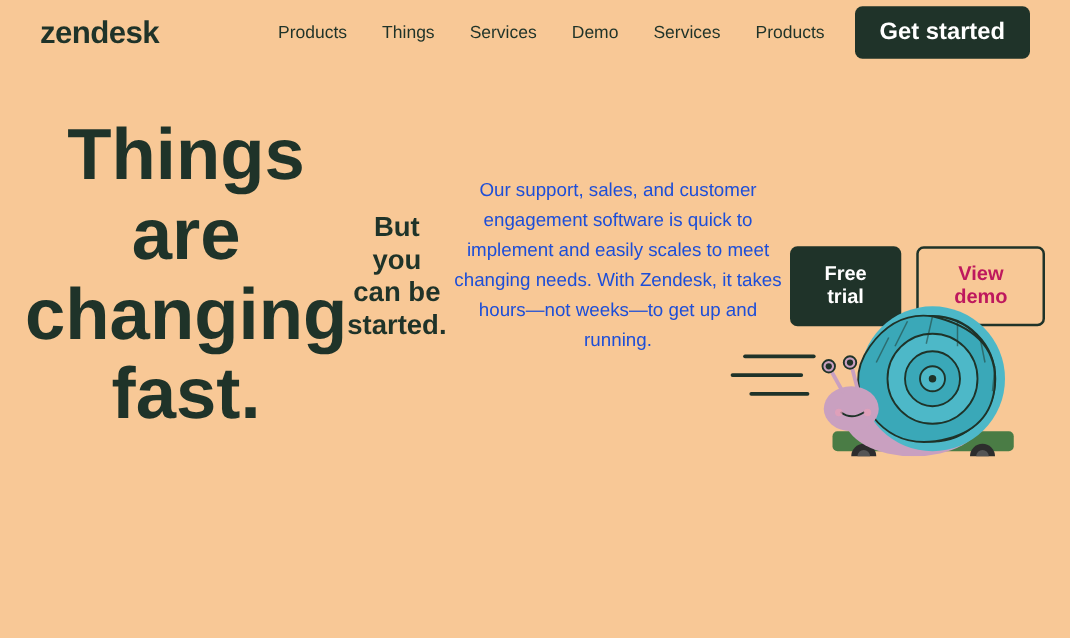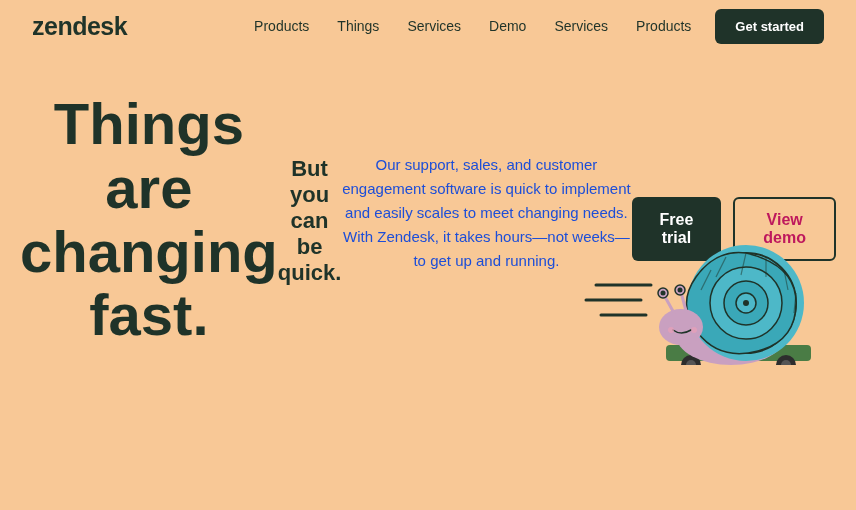--- a/index.html
+++ b/index.html
@@ -47,21 +47,21 @@
       font-size: 14px;
       font-weight: 500;
     }
 
     .btn-get-started {
       background-color: #1f3329;
       color: #ffffff;
       border: none;
       border-radius: 6px;
       padding: 10px 20px;
-      font-size: 13px;
+      font-size: 19px;
       font-weight: 600;
       cursor: pointer;
       white-space: nowrap;
     }
 
     
     .hero {
       display: flex;
       position: relative;
       flex-direction: row;
@@ -145,21 +145,21 @@
     <li><a>Services</a></li>
     <li><a>Demo</a></li>
     <li><a>Services</a></li>
     <li><a>Products</a></li>
   </ul>
   <button class="btn-get-started">Get started</button>
 </nav>
 
 <section class="hero">
   <h1 class="hero-title">Things are changing fast.</h1>
-  <h2 class="hero-subtitle">But you can be quick.</h2>
+  <h2 class="hero-subtitle">But you can be started.</h2>
   <p class="hero-body">Our support, sales, and customer engagement software is quick to implement and easily scales to meet changing needs. With Zendesk, it takes hours—not weeks—to get up and running.</p>
   <div class="hero-buttons">
     <button class="btn-free-trial">Free trial</button>
     <button class="btn-view-demo">View demo</button>
   </div>
 
   <div class="snail-container">
     <svg viewBox="0 0 260 230" xmlns="http://www.w3.org/2000/svg" width="260" height="230">
 
       <line x1="20" y1="130" x2="75" y2="130" stroke="#1f3329" stroke-width="3" stroke-linecap="round"></line>

